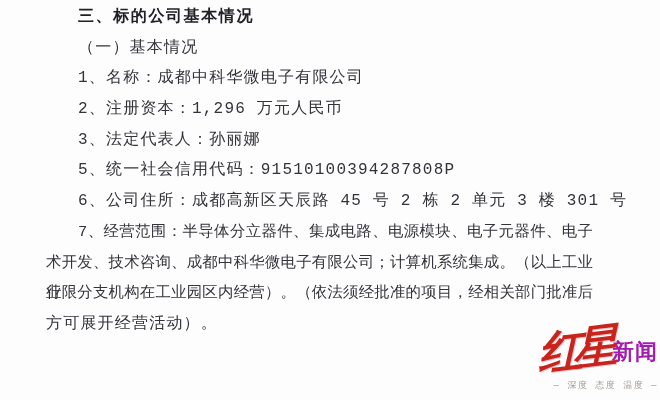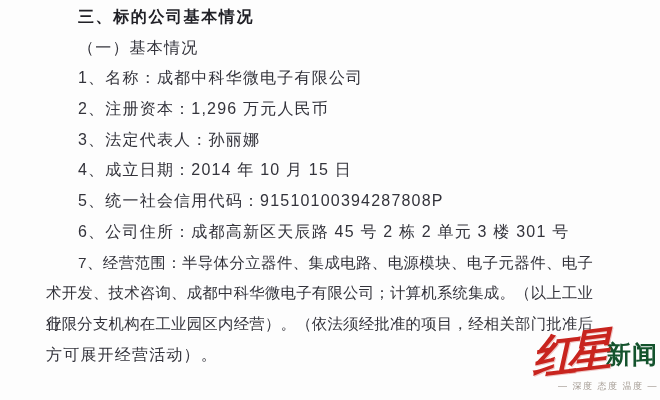--- a/index.html
+++ b/index.html
@@ -1,21 +1,21 @@
 <!DOCTYPE html>
 <html><head>
 <meta charset="utf-8">
 <style>
   html,body { margin:0; padding:0; background:#ffffff; }
   .page {
     position:relative;
     width:660px; height:400px;
     background:#fdfdfd;
     overflow:hidden;
-    font-family:Liberation Sans, sans-serif;
+    font-family:Liberation Mono, monospace;
     color:#33333b;
   }
   .doc {
     position:absolute;
     left:46px; top:2px;
     width:547px;
   }
   .line {
     font-size:16px;
     line-height:30.7px;
@@ -54,23 +54,23 @@
     line-height:40px;
     color:#c8241e;
     font-weight:bold;
     font-style:italic;
     letter-spacing:-10px;
     transform:rotate(-7deg) skewX(-6deg);
     margin-right:4px;
     text-shadow:1px 1px 0 rgba(200,36,30,0.25);
   }
   .brand-block {
-    font-size:25px;
+    font-size:22px;
     line-height:28px;
-    color:#14532d;
+    color:#a21caf;
     font-weight:bold;
     letter-spacing:1px;
     text-align:center;
   }
   .logo-tagline {
     font-size:9px;
     line-height:11px;
     color:#a39a92;
     letter-spacing:1.5px;
     margin-top:7px;
@@ -80,21 +80,20 @@
 </head>
 <body>
 
 <div class="page">
   <div class="doc">
     <div class="line indent heading">三、标的公司基本情况</div>
     <div class="line indent">（一）基本情况</div>
     <div class="line indent">1、名称：成都中科华微电子有限公司</div>
     <div class="line indent">2、注册资本：1,296 万元人民币</div>
     <div class="line indent">3、法定代表人：孙丽娜</div>
-    <div class="line indent">4、成立日期：2014 年 10 月 15 日</div>
     <div class="line indent">5、统一社会信用代码：91510100394287808P</div>
     <div class="line indent">6、公司住所：成都高新区天辰路 45 号 2 栋 2 单元 3 楼 301 号</div>
     <div class="line indent just">7、经营范围：半导体分立器件、集成电路、电源模块、电子元器件、电子</div>
     <div class="line just">术开发、技术咨询、成都中科华微电子有限公司；计算机系统集成。（以上工业行</div>
     <div class="line just">业限分支机构在工业园区内经营）。（依法须经批准的项目，经相关部门批准后</div>
     <div class="line">方可展开经营活动）。</div>
   </div>
 
   <div class="logo">
     <div class="brand-row">

